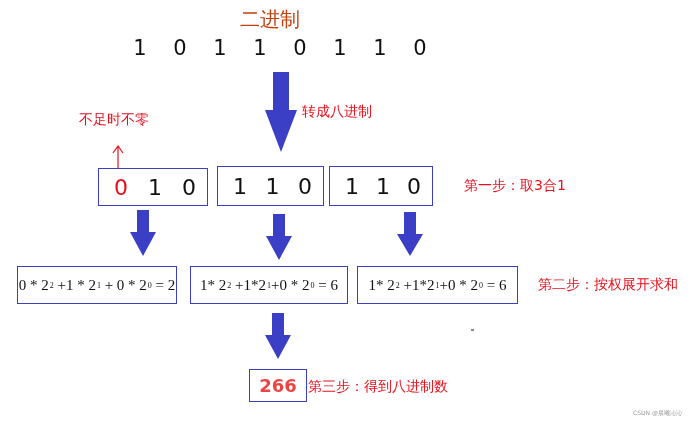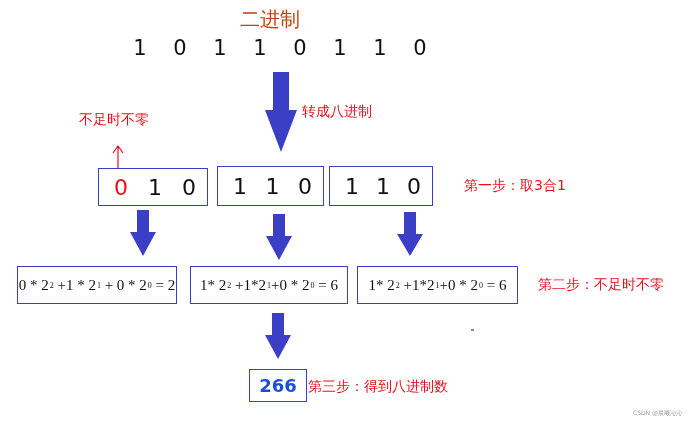--- a/index.html
+++ b/index.html
@@ -8,21 +8,21 @@
   .abs { position: absolute; }
   .title { left: 0; width: 540px; top: 6px; text-align: center; font-size: 20px; color: #c2410c; }
   .bits { left: 130px; top: 36px; width: 300px; display: flex; justify-content: space-between; font-size: 21px; color: #111; }
   .bits span { width: 20px; text-align: center; }
   .red { color: #e8101c; }
   .redlbl { font-size: 14px; color: #e8101c; white-space: nowrap; }
   .grp { border: 1.5px solid #3b3fc6; box-sizing: border-box; display: flex; justify-content: space-between; align-items: center; padding: 0 10px 0 14px; font-size: 22px; color: #111; background: #fff; }
   .grp span { width: 16px; text-align: center; }
   .eq { border: 1.5px solid #3b3fc6; box-sizing: border-box; display: flex; align-items: center; justify-content: center; font-family: "Liberation Serif", "DejaVu Serif", serif; font-size: 15px; color: #111; background:#fff; white-space: nowrap; }
   .eq sup { font-size: 8px; vertical-align: 7px; margin-left: 1px; }
-  .result { border: 1.5px solid #3b3fc6; box-sizing: border-box; display: flex; align-items: center; justify-content: center; font-size: 18px; font-weight: bold; color: #1d4ed8; }
+  .result { border: 1.5px solid #3b3fc6; box-sizing: border-box; display: flex; align-items: center; justify-content: center; font-size: 18px; font-weight: bold; color: #ef4444; }
   .arrow svg { display: block; }
   .wm { right: 8px; bottom: 4px; font-size: 6px; color: #9a9a9a; }
   .dot { width: 3px; height: 2px; background: #888; }
 </style>
 </head>
 <body>
 
 <div class="abs title">二进制</div>
 
 <div class="abs bits">
@@ -85,21 +85,21 @@
 
 <div class="abs eq" style="left:17px; top:266px; width:160px; height:38px;">
   <span>0</span>&nbsp;*&nbsp;2<sup>2</sup>&nbsp;+<span>1</span>&nbsp;*&nbsp;2<sup>1</sup>&nbsp;+&nbsp;<span>0</span>&nbsp;*&nbsp;2<sup>0</sup>&nbsp;=&nbsp;<span>2</span>
 </div>
 <div class="abs eq" style="left:190px; top:266px; width:158px; height:38px;">
   <span>1</span>*&nbsp;2<sup>2</sup>&nbsp;+<span>1</span>*2<sup>1</sup>+<span>0</span>&nbsp;*&nbsp;2<sup>0</sup>&nbsp;=&nbsp;<span>6</span>
 </div>
 <div class="abs eq" style="left:357px; top:266px; width:161px; height:38px;">
   <span>1</span>*&nbsp;2<sup>2</sup>&nbsp;+<span>1</span>*2<sup>1</sup>+<span>0</span>&nbsp;*&nbsp;2<sup>0</sup>&nbsp;=&nbsp;<span>6</span>
 </div>
-<div class="abs redlbl" style="left:538px; top:276px;">第二步：不足时不零</div>
+<div class="abs redlbl" style="left:538px; top:276px;">第二步：按权展开求和</div>
 
 <div class="abs dot" style="left:471px; top:329px;"></div>
 
 <div class="abs arrow" style="left:265px; top:313px;">
   <svg width="26" height="46" viewBox="0 0 26 46">
       <polygon points="7,0 19,0 19,22 26,22 13,46 0,22 7,22" fill="#3b3fc6"></polygon>
     </svg>
 </div>
 
 <div class="abs result" style="left:249px; top:369px; width:58px; height:33px;">

